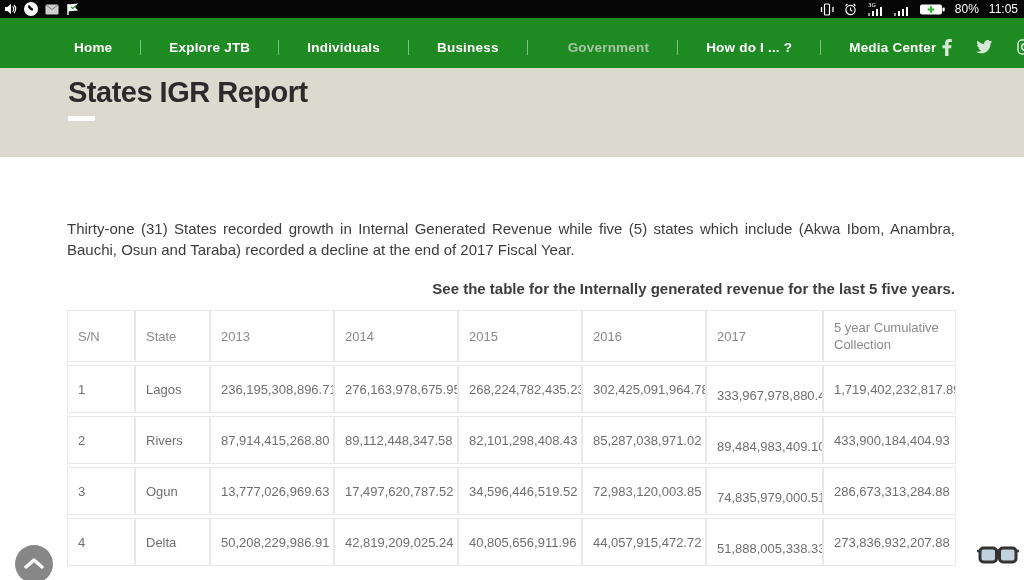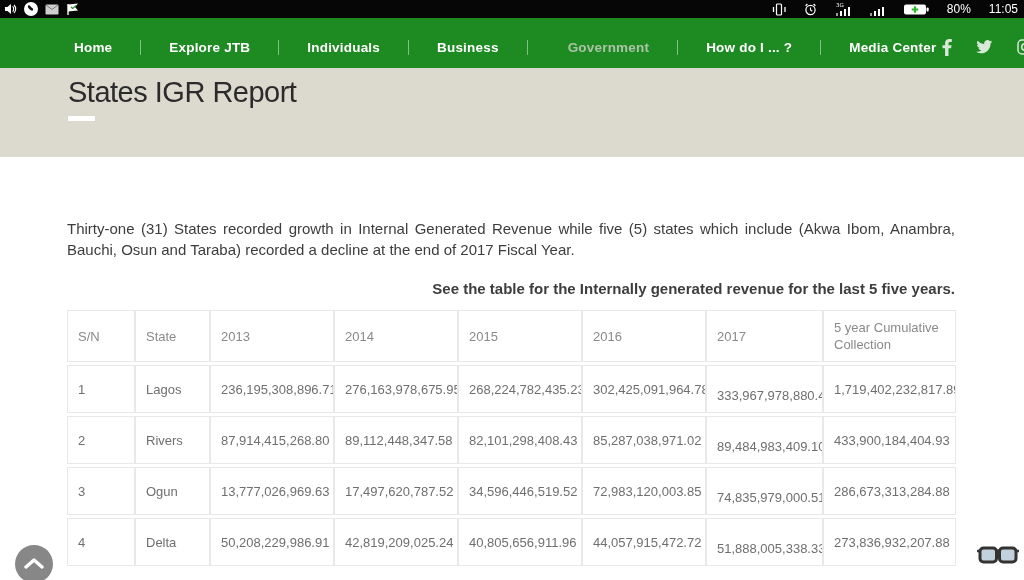--- a/index.html
+++ b/index.html
@@ -4,38 +4,38 @@
 <style>
   * { margin:0; padding:0; box-sizing:border-box; }
   html,body { width:1024px; height:580px; overflow:hidden; background:#fff;
               font-family:"Liberation Sans", sans-serif; }
   .screen { position:relative; width:1024px; height:580px; background:#fff; overflow:hidden; }
 
   
   .status-bar { height:18px; background:#060606; display:flex; align-items:center;
                 justify-content:space-between; padding:0 4px; color:#fff; }
   .sb-left, .sb-right { display:flex; align-items:center; gap:7px; }
-  .sb-right { gap:18px; padding-right:2px; }
+  .sb-right { gap:10px; padding-right:2px; }
   .sb-text { font-size:12px; color:#fff; letter-spacing:0; line-height:18px; }
   .sb-ico { display:inline-flex; align-items:center; }
 
   
   .navbar { height:50px; background:#1e8a22; display:flex; align-items:center;
             justify-content:space-between; padding:8px 48px 0 68px; }
   .nav-items { display:flex; align-items:center; }
   .nav-item { color:#ffffff; font-size:13.5px; font-weight:700; letter-spacing:.2px;
               padding:0 6px; cursor:pointer; white-space:nowrap; }
   .nav-item.muted { color:#a9c4a6;margin-left:12px; }
   .nav-sep { width:1px; height:15px; background:rgba(255,255,255,.45); margin:0 22px; }
   .nav-social { display:flex; align-items:center; gap:24px; }
   .nav-social .soc { display:inline-flex; align-items:center; cursor:pointer; opacity:.92; }
 
   
   .page-header { height:89px; background:#dcd9cf; padding:8px 0 0 68px; }
-  .page-header h1 { font-size:29px; font-weight:400; color:#2b2b2b; letter-spacing:-.5px; }
+  .page-header h1 { font-size:29px; font-weight:700; color:#2b2b2b; letter-spacing:-.5px; }
   .title-underline { width:27px; height:5px; background:#ffffff; margin-top:7px; border-radius:1px; }
 
   
   .content { padding:61px 69px 0 67px; }
   .content p { font-size:15px; line-height:21px; color:#3d3d3d; text-align:justify; }
   .content p.caption { margin-top:18px; margin-bottom:4px; text-align:right;font-weight:bold; }
 
   table.igr { border-collapse:separate; border-spacing:0 3px; width:889px; margin-top:8px;
               table-layout:fixed; font-size:13px; color:#6f6f6f; }
   table.igr th, table.igr td { border:1px solid #e8e8e8; text-align:left; font-weight:400;

